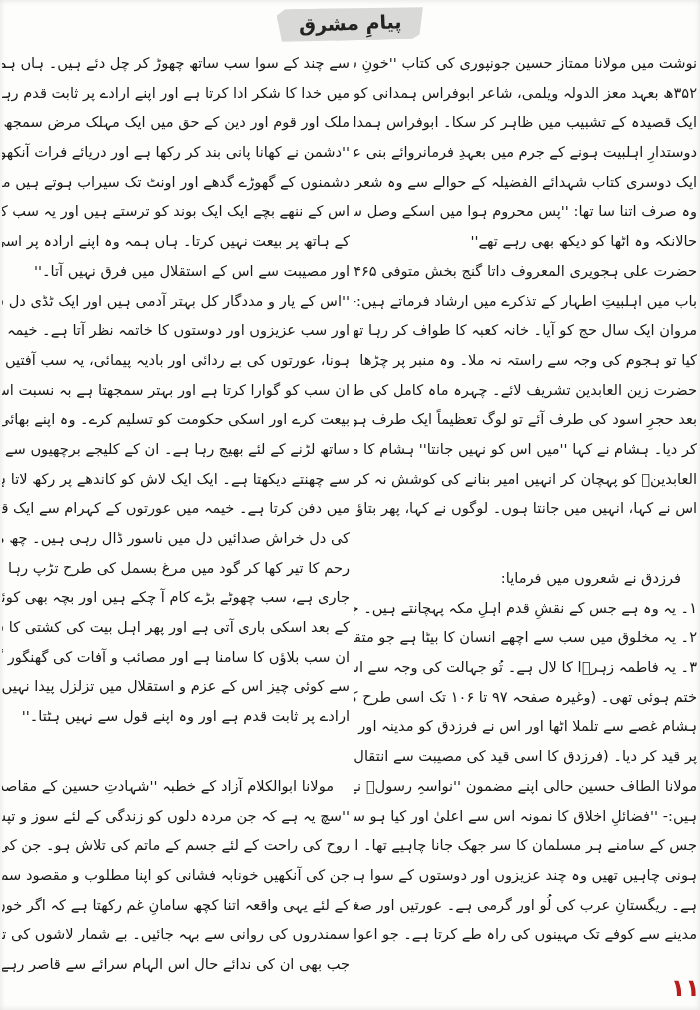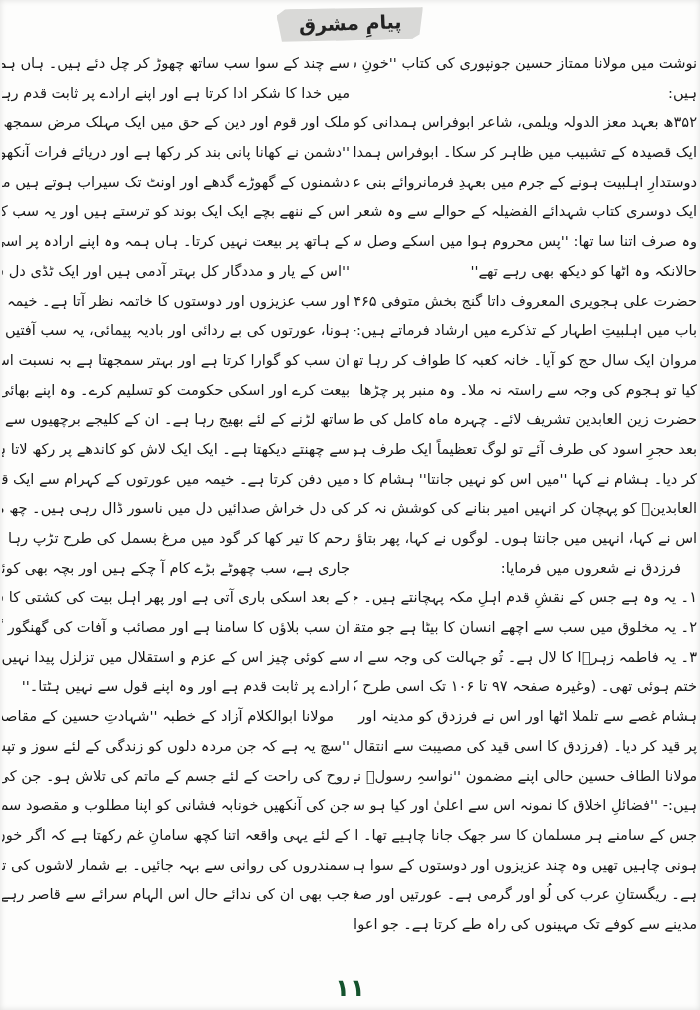--- a/index.html
+++ b/index.html
@@ -38,42 +38,40 @@
   .tline{
     height:29.7px;line-height:29.7px;
     font-size:14.6px;
     direction:rtl;
     text-align:justify;
     text-align-last:justify;
     white-space:nowrap;
     overflow:hidden;
   }
   .line-end{text-align-last:right;}
-  .line-indent{padding-right:16px;}
+  .line-indent{padding-right:16px;margin-top:40px;}
   .page-number{
     position:absolute;bottom:8px;left:0;right:0;
-    text-align:center;
-    font-size:24px;font-weight:bold;color:#14532d;
+    font-size:24px;font-weight:bold;color:#b91c1c;
     letter-spacing:2px;
   }
 </style>
 </head>
 <body>
 
 <div class="page">
 
   <div class="header-band">
     <div class="ribbon">
       <span class="title">پیامِ مشرق</span>
     </div>
   </div>
 
   <div class="col col-right">
       <div class="tline">نوشت میں مولانا ممتاز حسین جونپوری کی کتاب ''خونِ شہیداں'' کے حوالے سے فرماتے</div>
-      <div class="tline line-end">ہیں:</div>
       <div class="tline">۳۵۲ھ بعہد معز الدولہ ویلمی، شاعر ابوفراس ہمدانی کو پہلی بار ہمت ہوئی کہ واقعہ کربلا کو</div>
       <div class="tline">ایک قصیدہ کے تشبیب میں ظاہر کر سکا۔ ابوفراس ہمدانی عرب کا عدیم المثال شاعر تھا جو</div>
       <div class="tline">دوستدارِ اہلبیت ہونے کے جرم میں بعہدِ فرمانروائے بنی عباس ۳۵۵ھ میں شہید کر دیا گیا''</div>
       <div class="tline">ایک دوسری کتاب شہدائے الفضیلہ کے حوالے سے وہ شعر جو ابوفراس کی شہادت کا باعث بنا،</div>
       <div class="tline">وہ صرف اتنا سا تھا: ''پس محروم ہوا میں اسکے وصل سے جیسے کہ حسینؑ محروم رہے پانی سے،</div>
       <div class="tline line-end">حالانکہ وہ اٹھا کو دیکھ بھی رہے تھے''</div>
       <div class="tline">حضرت علی ہجویری المعروف داتا گنج بخش متوفی ۴۶۵ھ ''کشف المحجوب'' کے آٹھویں</div>
       <div class="tline">باب میں اہلبیتِ اطہار کے تذکرے میں ارشاد فرماتے ہیں:- ''ہشام بن عبدالملک بن</div>
       <div class="tline">مروان ایک سال حج کو آیا۔ خانہ کعبہ کا طواف کر رہا تھا۔ جب حجرِ اسود کا بوسہ دینے کا ارادہ</div>
       <div class="tline">کیا تو ہجوم کی وجہ سے راستہ نہ ملا۔ وہ منبر پر چڑھا اور خطبہ پڑھنا شروع کیا، اسی وقت</div>
@@ -98,20 +96,21 @@
     </div>
 
   <div class="col col-left">
       <div class="tline">سے چند کے سوا سب ساتھ چھوڑ کر چل دئے ہیں۔ ہاں ہمہ وہ راضی بہ رضا ہے، ہر حال</div>
       <div class="tline">میں خدا کا شکر ادا کرتا ہے اور اپنے ارادے پر ثابت قدم رہتا ہے۔ جس شخص کے تسلط کو وہ</div>
       <div class="tline">ملک اور قوم اور دین کے حق میں ایک مہلک مرض سمجھ کر اس کی بیعت سے انکار کر چکا ہے،</div>
       <div class="tline">''دشمن نے کھانا پانی بند کر رکھا ہے اور دریائے فرات آنکھوں کے سامنے بہہ رہا ہے۔</div>
       <div class="tline">دشمنوں کے گھوڑے گدھے اور اونٹ تک سیراب ہوتے ہیں مگر اس کا سارا کنبہ پیاسا ہے۔</div>
       <div class="tline">اس کے ننھے بچے ایک ایک بوند کو ترستے ہیں اور یہ سب کچھ اس لئے کہ وہ ایک نالائق آدمی</div>
       <div class="tline">کے ہاتھ پر بیعت نہیں کرتا۔ ہاں ہمہ وہ اپنے ارادہ پر اسی طرح ثابت قدم ہے۔ کسی سختی</div>
+      <div class="tline line-end">اور مصیبت سے اس کے استقلال میں فرق نہیں آتا۔''</div>
       <div class="tline">''اس کے یار و مددگار کل بہتر آدمی ہیں اور ایک ٹڈی دل سے مقابلہ ہے۔ لڑنے میں اپنا</div>
       <div class="tline">اور سب عزیزوں اور دوستوں کا خاتمہ نظر آتا ہے۔ خیمہ و اسباب کا لٹنا، باقی ماندوں کا اسیر</div>
       <div class="tline">ہونا، عورتوں کی بے ردائی اور بادیہ پیمائی، یہ سب آفتیں گویا آنکھ سے دکھائی دیتی ہیں مگر وہ</div>
       <div class="tline">ان سب کو گوارا کرتا ہے اور بہتر سمجھتا ہے بہ نسبت اس کے کہ ایک نالائق آدمی کے ہاتھ پر</div>
       <div class="tline">بیعت کرے اور اسکی حکومت کو تسلیم کرے۔ وہ اپنے بھائی بھتیجوں بھانجوں کو اطمینان کے</div>
       <div class="tline">ساتھ لڑنے کے لئے بھیج رہا ہے۔ ان کے کلیجے برچھیوں سے چھدتے اور چھاتیاں تیروں</div>
       <div class="tline">سے چھنتے دیکھتا ہے۔ ایک ایک لاش کو کاندھے پر رکھ لاتا ہے اور اپنے ہاتھوں سے زمین</div>
       <div class="tline">میں دفن کرتا ہے۔ خیمہ میں عورتوں کے کہرام سے ایک قیامت برپا ہے۔ بی بی، بیٹی اور ان</div>
       <div class="tline">کی دل خراش صدائیں دل میں ناسور ڈال رہی ہیں۔ چھ مہینے کا ایک شیر خوار بچہ ایک بے</div>
       <div class="tline">رحم کا تیر کھا کر گود میں مرغ بسمل کی طرح تڑپ رہا ہے۔ اس کے حلق سے خون کا فوارہ</div>

